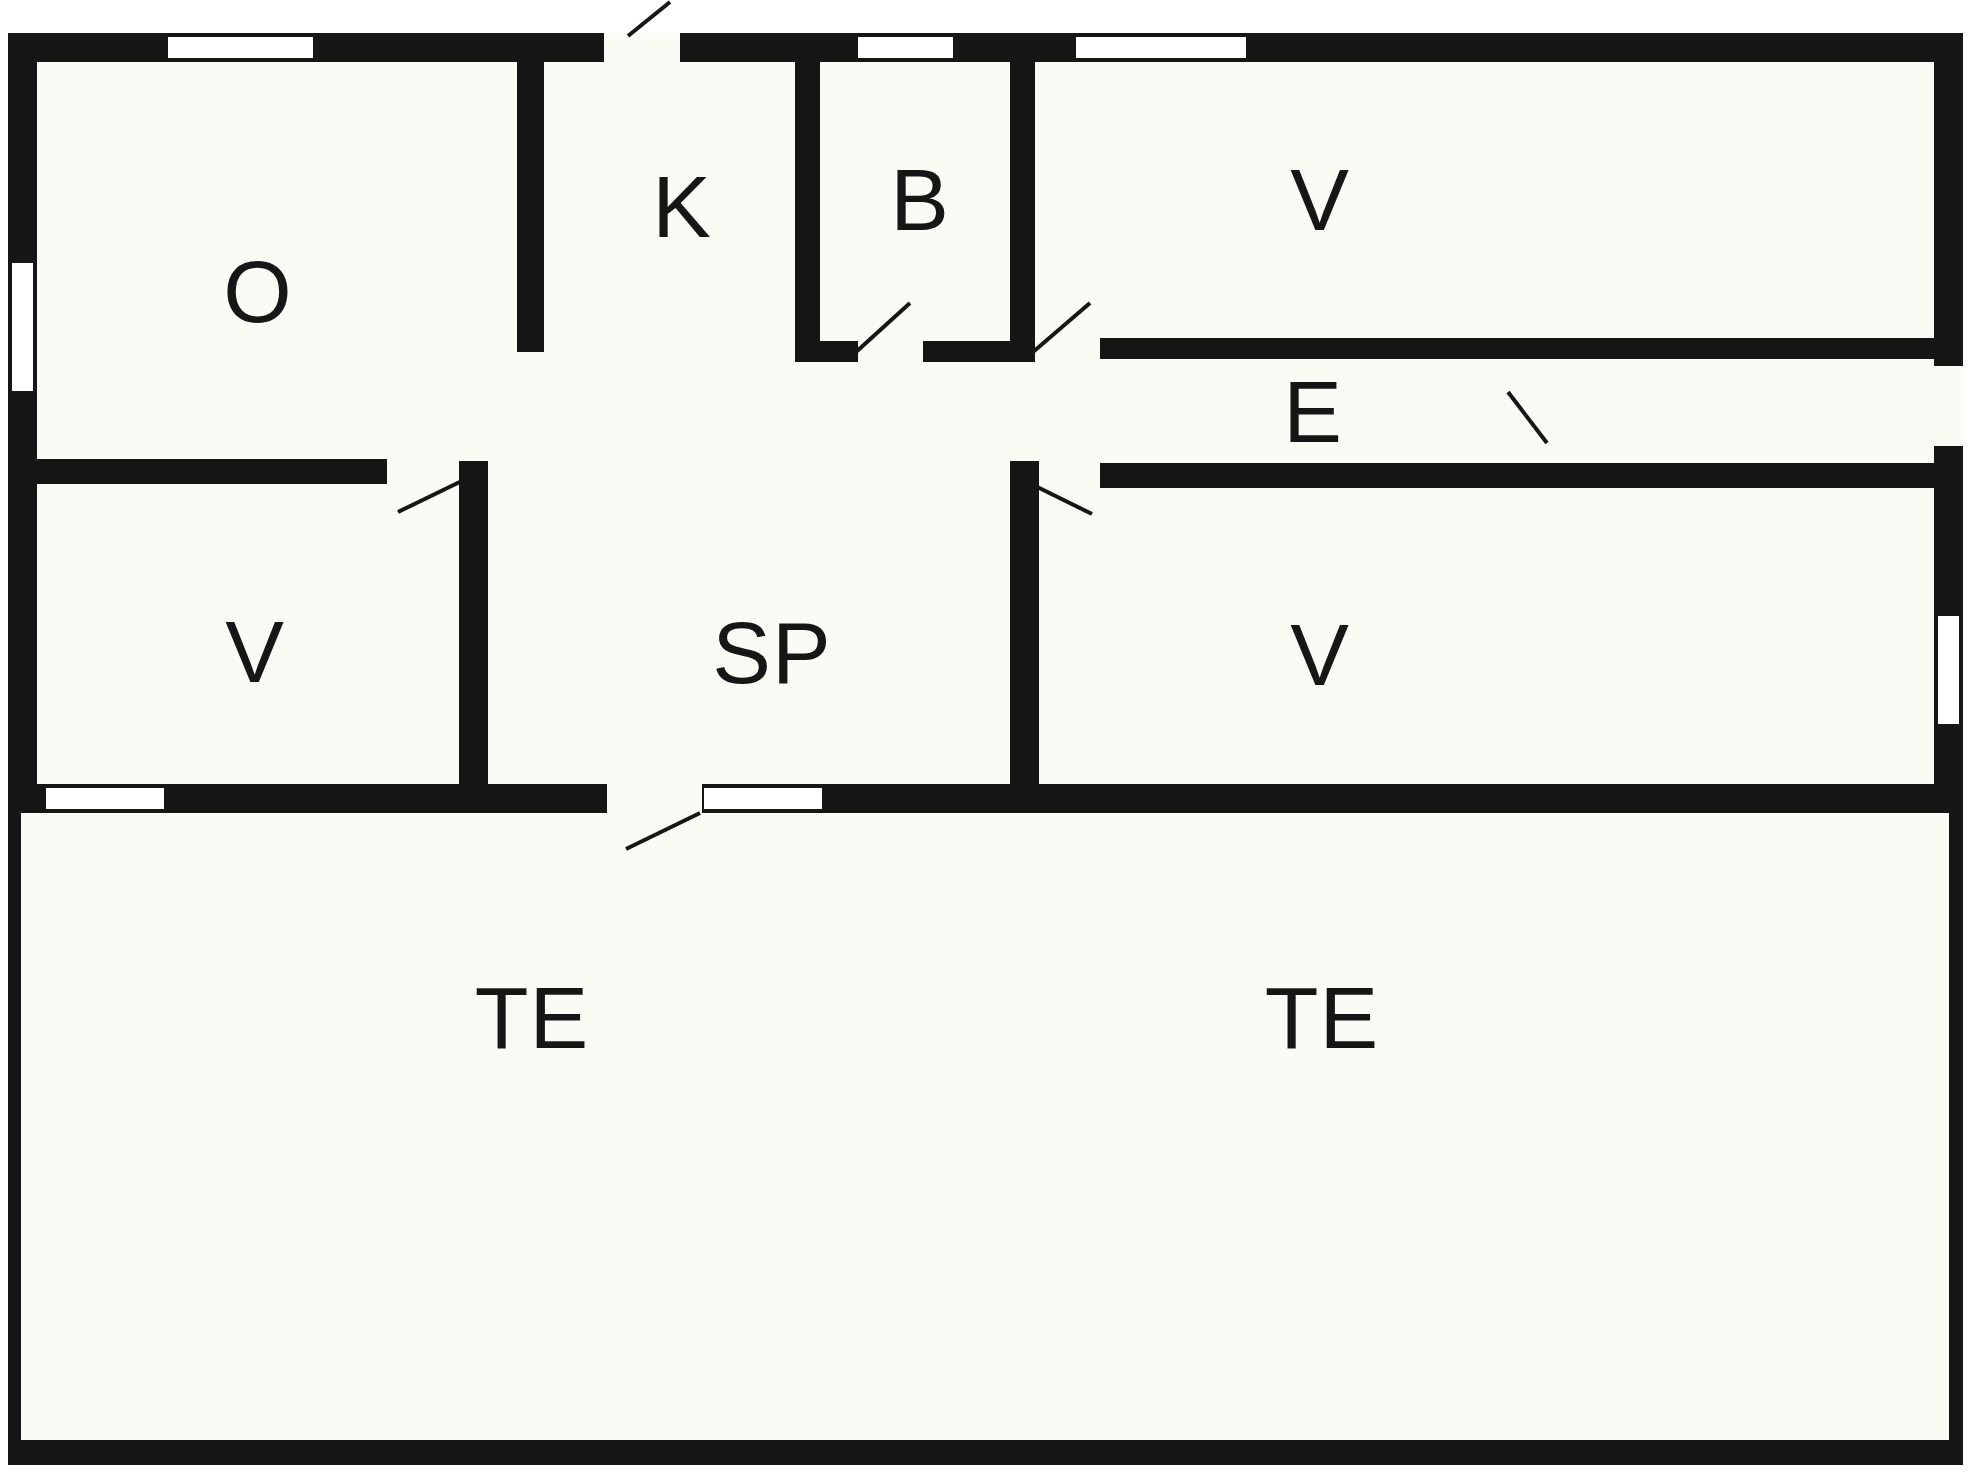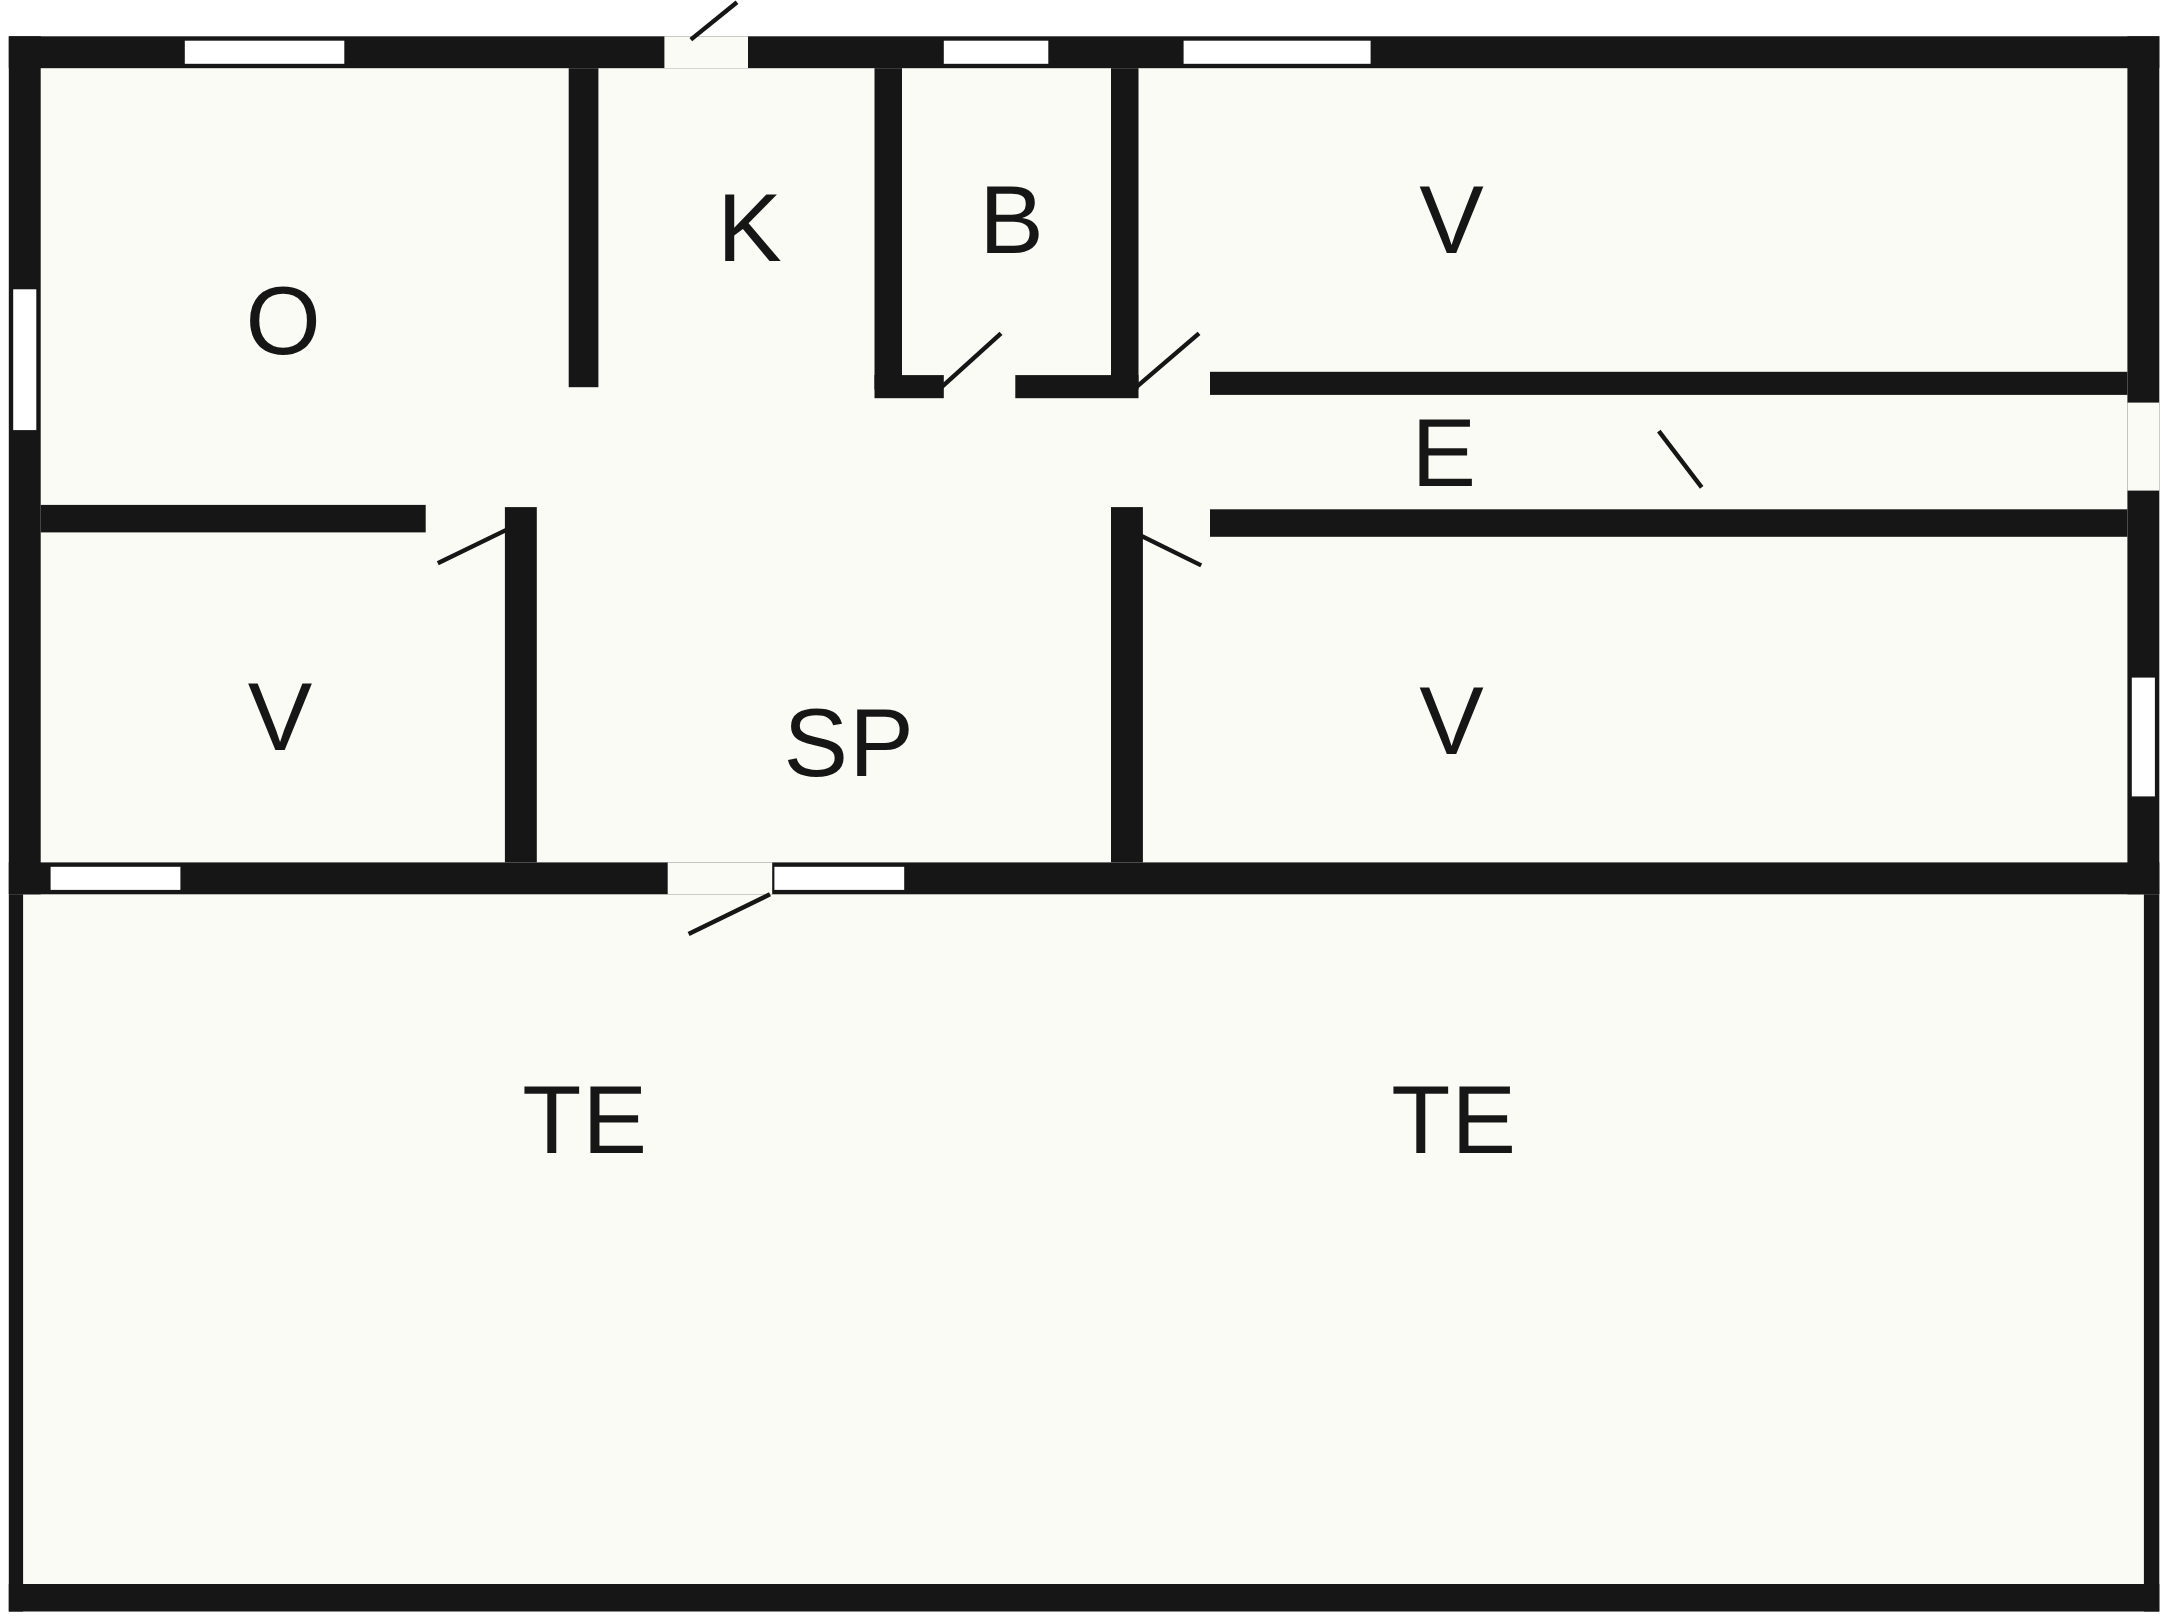--- a/index.html
+++ b/index.html
@@ -80,18 +80,18 @@
     <line x1="1508" y1="392" x2="1547" y2="443" stroke="#161616" stroke-width="4"></line>
     <line x1="626" y1="849" x2="700" y2="813" stroke="#161616" stroke-width="4"></line>
   </svg>
 
   <div class="room-label" style="left:258px;top:292px">O</div>
   <div class="room-label" style="left:682px;top:207px">K</div>
   <div class="room-label" style="left:920px;top:200px">B</div>
   <div class="room-label" style="left:1320px;top:200px">V</div>
   <div class="room-label" style="left:1313px;top:412px">E</div>
   <div class="room-label" style="left:255px;top:652px">V</div>
-  <div class="room-label" style="left:772px;top:675px">SP</div>
+  <div class="room-label" style="left:772px;top:653px">SP</div>
   <div class="room-label" style="left:1320px;top:655px">V</div>
   <div class="room-label" style="left:532px;top:1018px">TE</div>
   <div class="room-label" style="left:1322px;top:1018px">TE</div>
 
 </div>
 
 </body></html>

